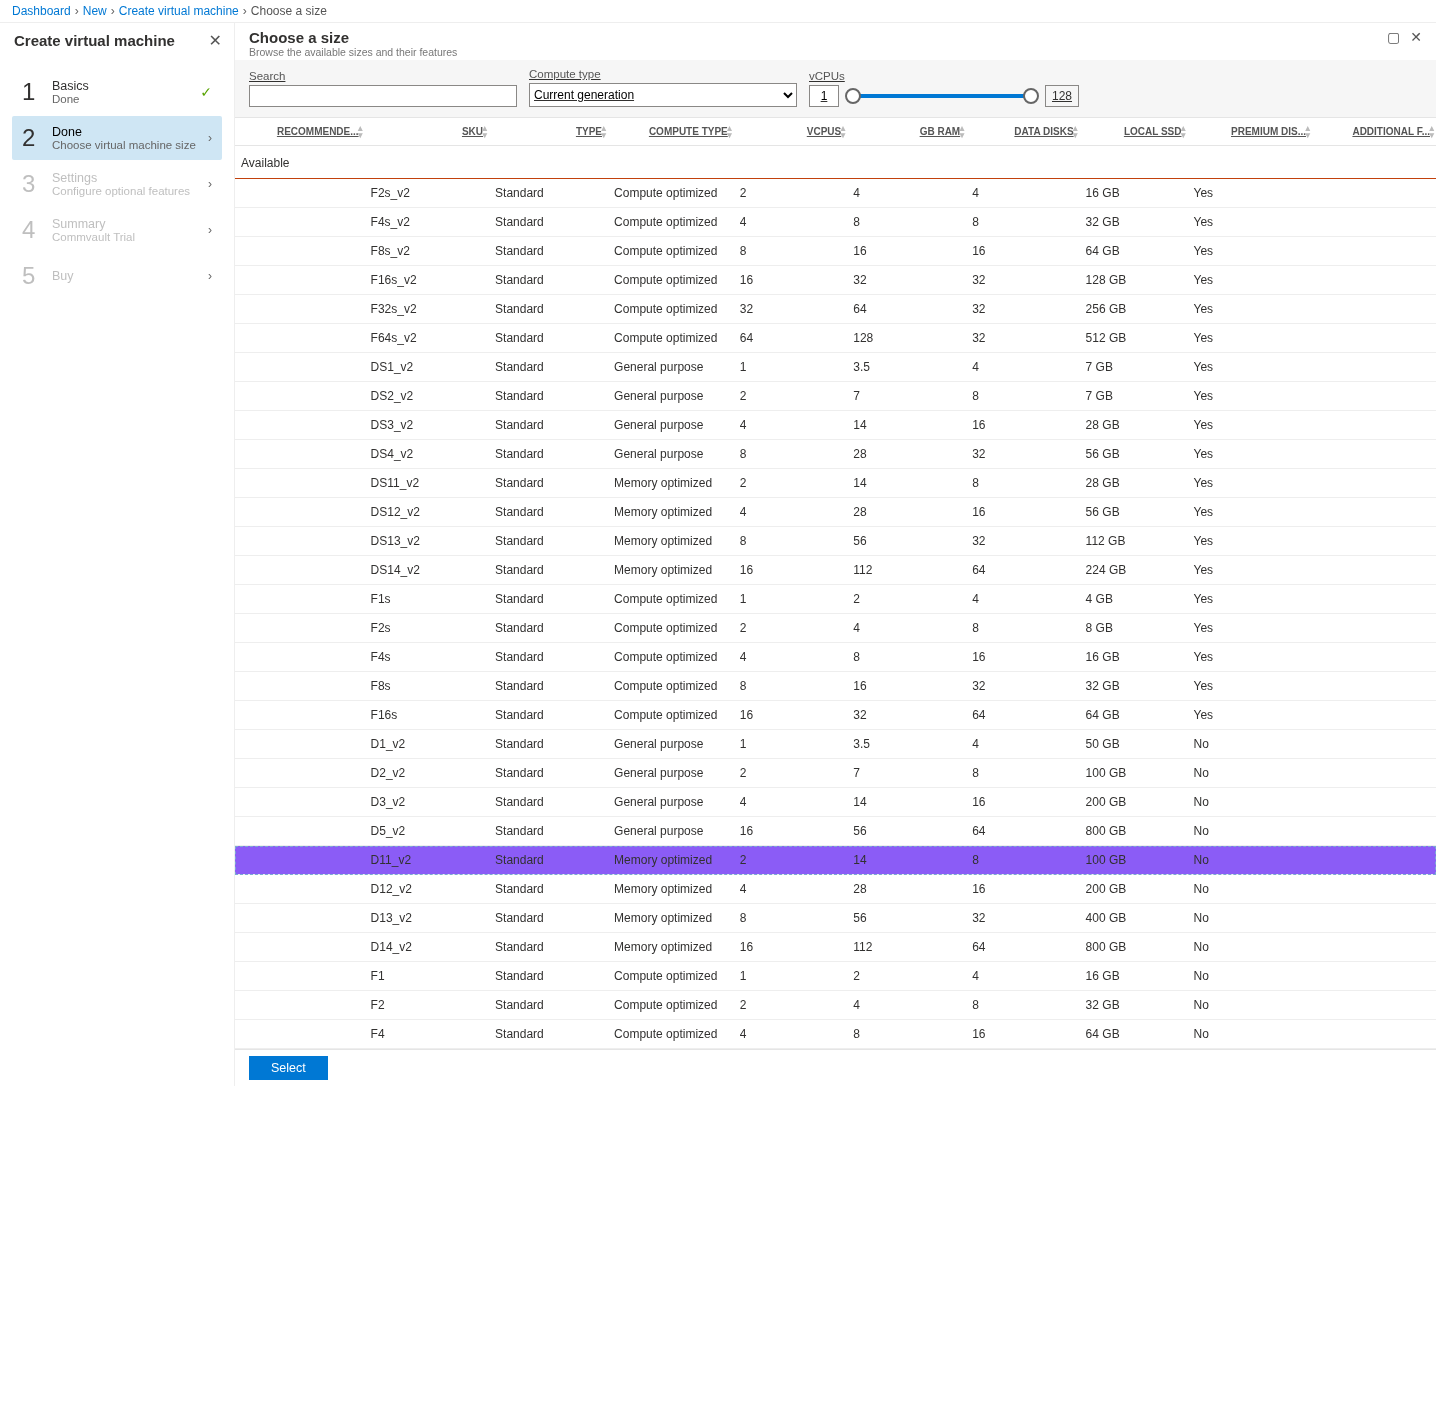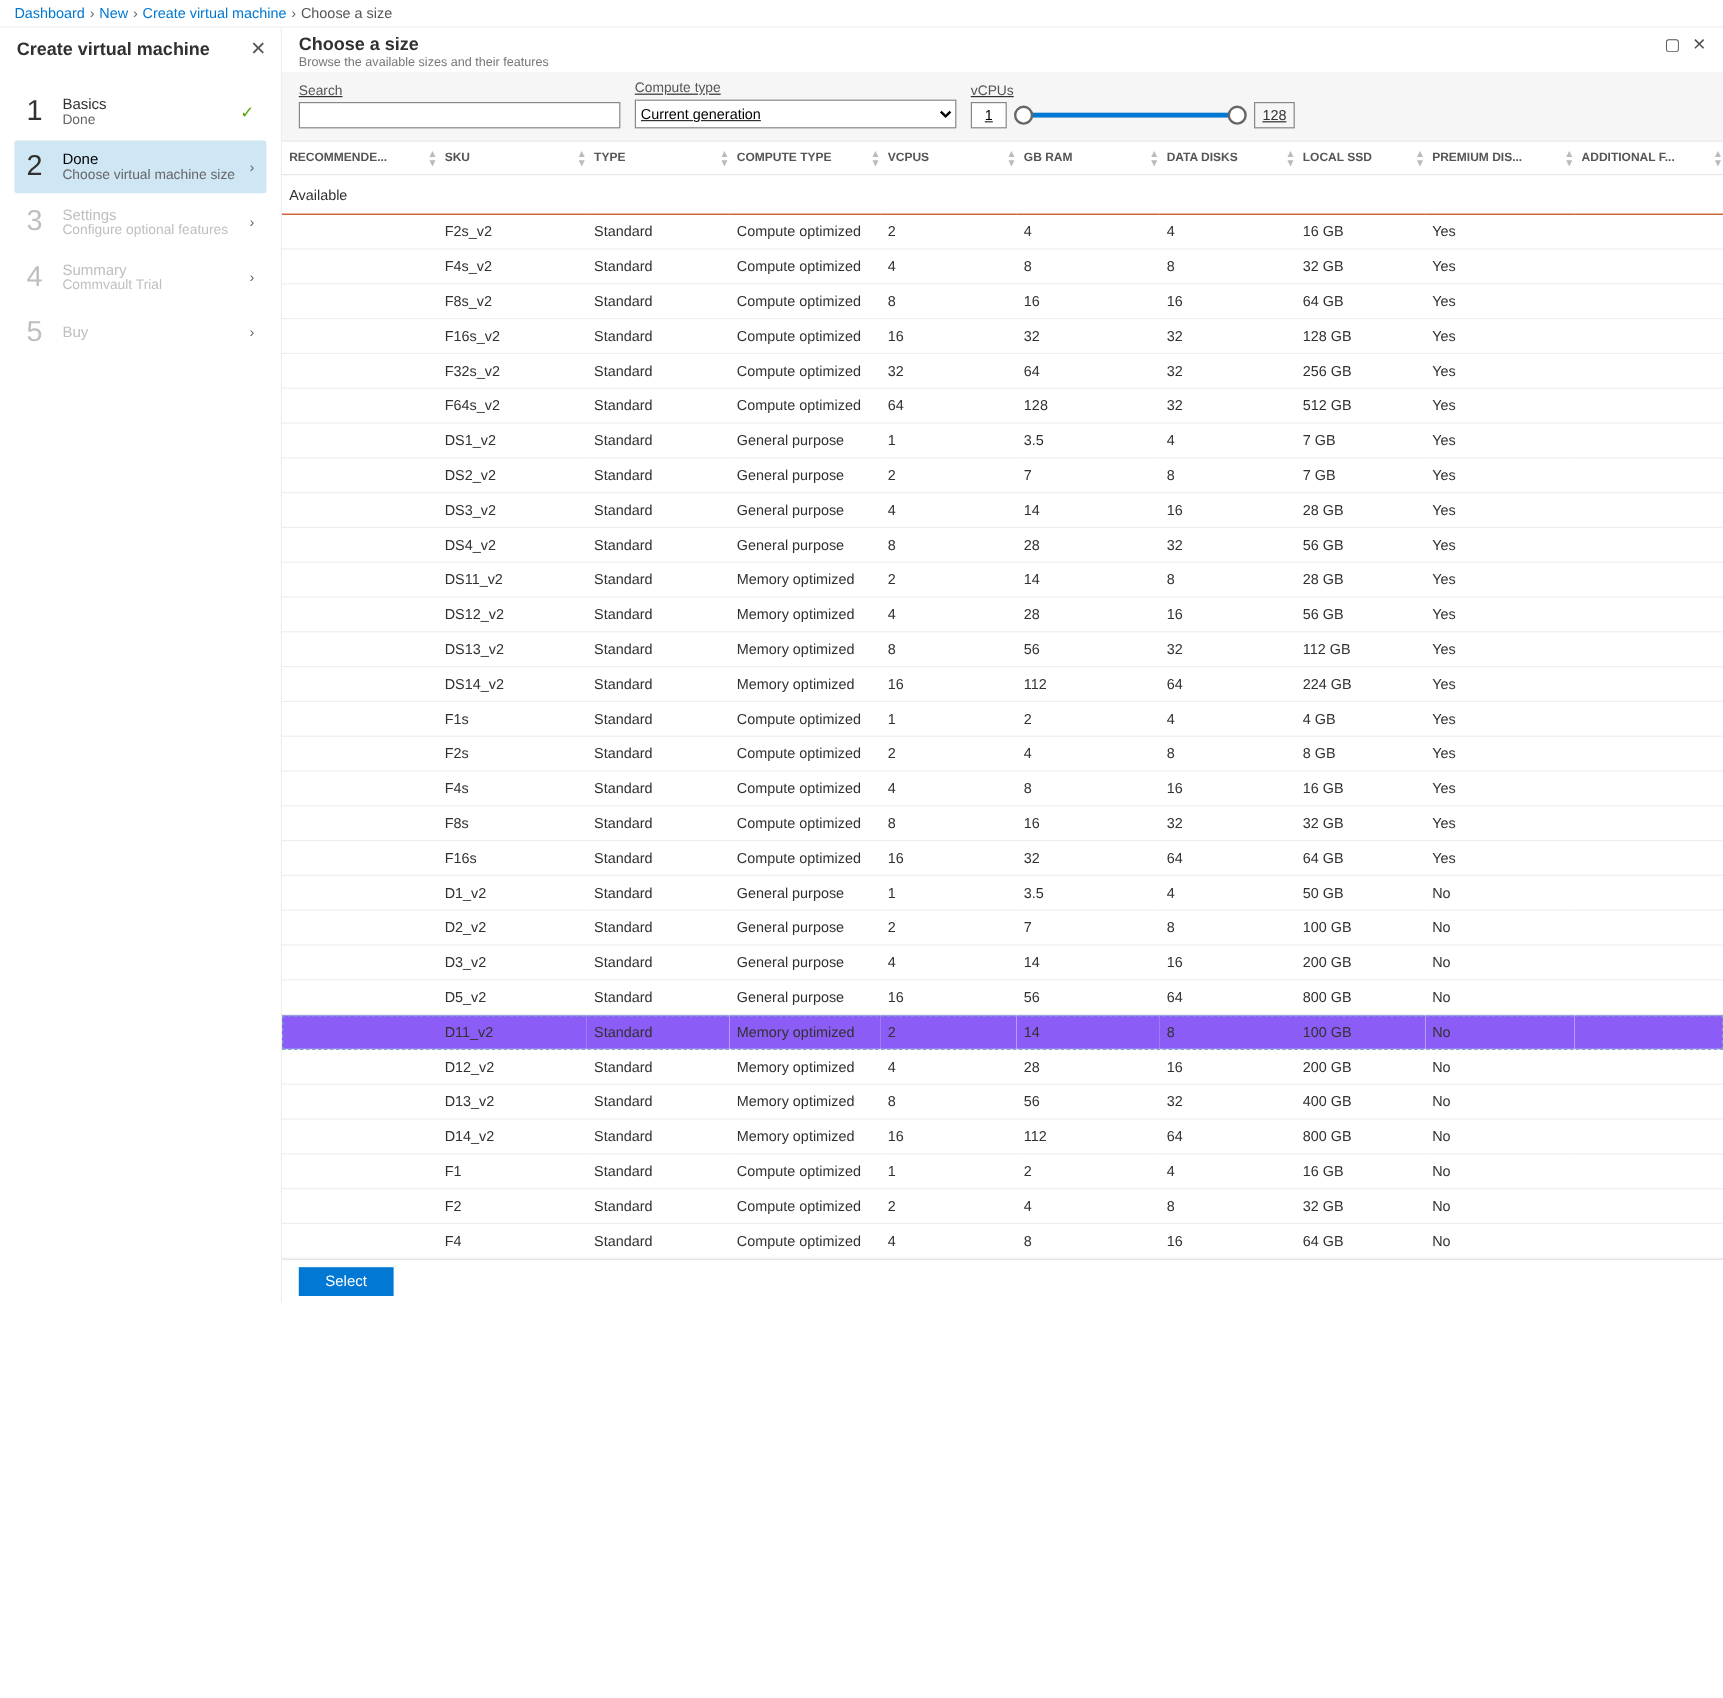--- a/index.html
+++ b/index.html
@@ -46,21 +46,21 @@
   .slider-wrap { position:relative; width:190px; height:22px; }
   .slider-wrap .track { position:absolute; top:9px; left:0; right:0; height:4px; background:#ccc; border-radius:2px; }
   .slider-wrap .fill { position:absolute; top:9px; left:0; right:0; height:4px; background:#0078d4; border-radius:2px; }
   .slider-wrap .thumb { position:absolute; top:3px; width:16px; height:16px; border-radius:50%; background:#fff; border:2px solid #666; }
   .slider-wrap .thumb.l { left:-2px; }
   .slider-wrap .thumb.r { right:-2px; }
   .maxbox { width:34px; height:22px; border:1px solid #8a8886; font-size:12px; display:flex; align-items:center; justify-content:center; }
 
   .table-scroll { flex:1; overflow-y:scroll; border-top:1px solid #e5e5e5; }
   table { width:100%; border-collapse:collapse; font-size:12px; }
-  thead th { text-align:left; font-size:10px; font-weight:600; color:#555; text-transform:uppercase; padding:8px 6px; border-bottom:1px solid #e5e5e5; white-space:nowrap; position:relative; }
+  thead th { text-align:right; font-size:10px; font-weight:600; color:#555; text-transform:uppercase; padding:8px 6px; border-bottom:1px solid #e5e5e5; white-space:nowrap; position:relative;text-decoration:underline; }
   thead th .sort { position:absolute; right:2px; top:7px; color:#bbb; font-size:9px; line-height:7px; }
   tbody td { padding:7px 6px; border-bottom:1px solid #eee; white-space:nowrap; overflow:hidden; text-overflow:ellipsis; }
   tbody tr.sel { background:#8b5cf6; outline:1px dashed #7aaad4; outline-offset:-1px; }
   .group-row td { font-weight:400; padding:10px 0 8px 6px; border-bottom:1px solid #c2410c; }
   col.c-rec { width:86px; } col.c-sku { width:90px; } col.c-type { width:86px; }
   col.c-ctype { width:88px; } col.c-vcpu { width:82px; } col.c-ram { width:86px; }
   col.c-dd { width:82px; } col.c-ssd { width:78px; } col.c-prem { width:90px; } col.c-add { width:64px; }
 
   .footer { border-top:1px solid #e5e5e5; padding:6px 14px; }
   .btn { background:#0078d4; color:#fff; border:none; padding:5px 22px; font-size:12.5px; cursor:pointer; }

